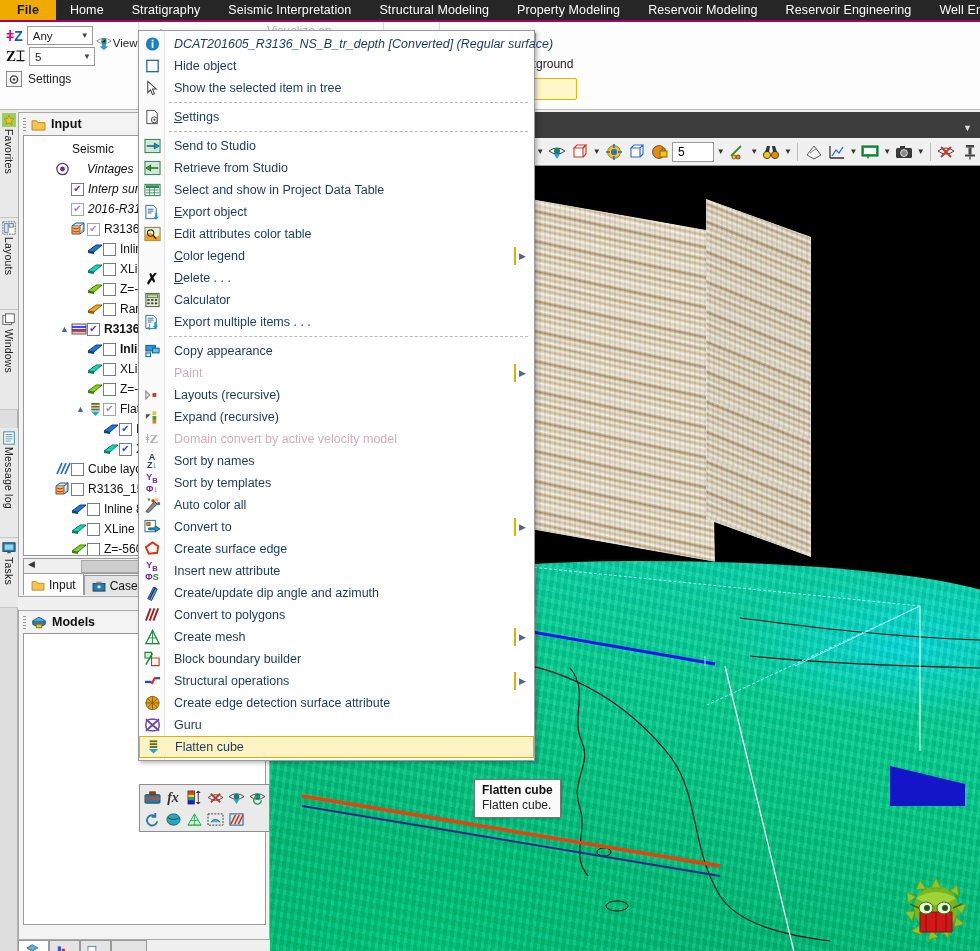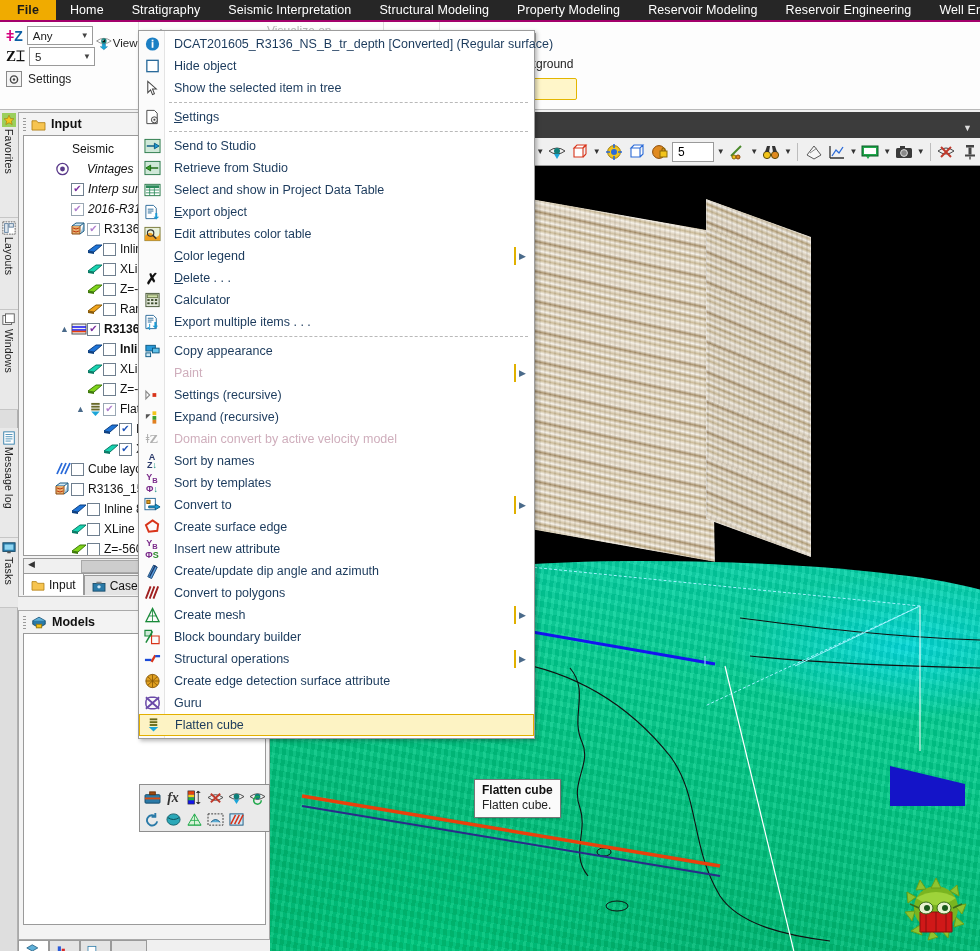--- a/index.html
+++ b/index.html
@@ -177,21 +177,21 @@
     padding-left: 26px; font-size: 12.5px; color: #1b3a5c; white-space: nowrap; cursor: default;
   }
   .mi-row .mi-ic { position: absolute; left: 4px; width: 18px; height: 18px; display: flex; align-items: center; justify-content: center; }
   .mi-row .mi-lbl { padding-left: 9px; }
   .mi-row .mi-lbl u { text-decoration: underline; }
   .mi-row.disabled .mi-lbl { color: #cfaebc; }
   .mi-row .sub { position: absolute; right: 8px; font-size: 9px; color: #4a6a8a; }
   .mi-row .subbar { position: absolute; right: 18px; top: 2px; bottom: 2px; width: 2px; background: #e0b000; }
   .mi-row.selected { background: #fdf3c4; border: 1px solid #e3b000; height: 22px; }
   .mi-sep { height: 1px; margin: 3px 6px 3px 30px; border-top: 1px dashed #b9b9b9; }
-  .mi-first .mi-lbl { color: #1b3a5c; }
+  .mi-first .mi-lbl { color: #1b3a5c; font-style: italic; }
 
   
   .tooltip {
     position: absolute; left: 474px; top: 779px; background: #fbfbfb; border: 1px solid #767676;
     padding: 3px 7px 5px 7px; z-index: 60; box-shadow: 1px 1px 2px rgba(0,0,0,.2);
   }
   .tooltip .t1 { font-weight: bold; font-size: 12px; color: #111; }
   .tooltip .t2 { font-size: 12px; color: #222; margin-top: 1px; }
 
   
@@ -1097,21 +1097,21 @@
           <span class="subbar"></span>
           <span class="sub">▶</span>
         </div>
         <div class="mi-row">
           <span class="mi-ic">
             <svg width="17" height="16" viewBox="0 0 18 16">
               <path d="M2 4 L6 8 L2 12Z" fill="none" stroke="#888" stroke-width="1.2"></path>
               <rect x="9" y="6" width="4" height="4" fill="#d8341a"></rect>
             </svg>
           </span>
-          <span class="mi-lbl">Settings (recursive)</span>
+          <span class="mi-lbl">Layouts (recursive)</span>
         </div>
         <div class="mi-row">
           <span class="mi-ic">
             <svg width="17" height="16" viewBox="0 0 18 16">
               <path d="M2 5 L7 5 L2 10Z" fill="#555"></path>
               <rect x="9" y="2" width="4" height="4" fill="#f2c41a"></rect>
               <rect x="9" y="7" width="4" height="4" fill="#3aa02a"></rect>
               <rect x="9" y="11" width="4" height="4" fill="#e08020"></rect>
             </svg>
           </span>
@@ -1131,20 +1131,33 @@
         </div>
         <div class="mi-row">
           <span class="mi-ic">
             <span style="font-size:9px;color:#7a2a8a;line-height:8px;display:inline-block;text-align:center;font-weight:bold">Y<sub>B</sub><br>Φ<span style="color:#0a8a7a">↓</span></span>
           </span>
           <span class="mi-lbl">Sort by templates</span>
         </div>
         <div class="mi-row">
           <span class="mi-ic">
             <svg width="17" height="16" viewBox="0 0 18 16">
+              <path d="M2 15 L11 4 L14 7 L5 16Z" fill="#888" stroke="#555"></path>
+              <path d="M11 4 L14 7" stroke="#333"></path>
+              <rect x="12" y="1" width="3" height="3" fill="#f2c41a"></rect>
+              <rect x="8" y="2" width="3" height="3" fill="#d8341a"></rect>
+              <rect x="14" y="5" width="3" height="3" fill="#2a6ad8"></rect>
+              <rect x="4" y="1" width="2.4" height="2.4" fill="#3aa02a"></rect>
+            </svg>
+          </span>
+          <span class="mi-lbl">Auto color all</span>
+        </div>
+        <div class="mi-row">
+          <span class="mi-ic">
+            <svg width="17" height="16" viewBox="0 0 18 16">
               <rect x="1" y="1" width="11" height="12" fill="#fff" stroke="#2a6a9a"></rect>
               <rect x="3" y="3" width="3.4" height="3.4" fill="#e0a020" stroke="#8a5a08"></rect>
               <path d="M5 9h7V7l5 3-5 3v-2H5z" fill="#1b9ad4" stroke="#0a5a84"></path>
             </svg>
           </span>
           <span class="mi-lbl">Convert to</span>
           <span class="subbar"></span>
           <span class="sub">▶</span>
         </div>
         <div class="mi-row">

